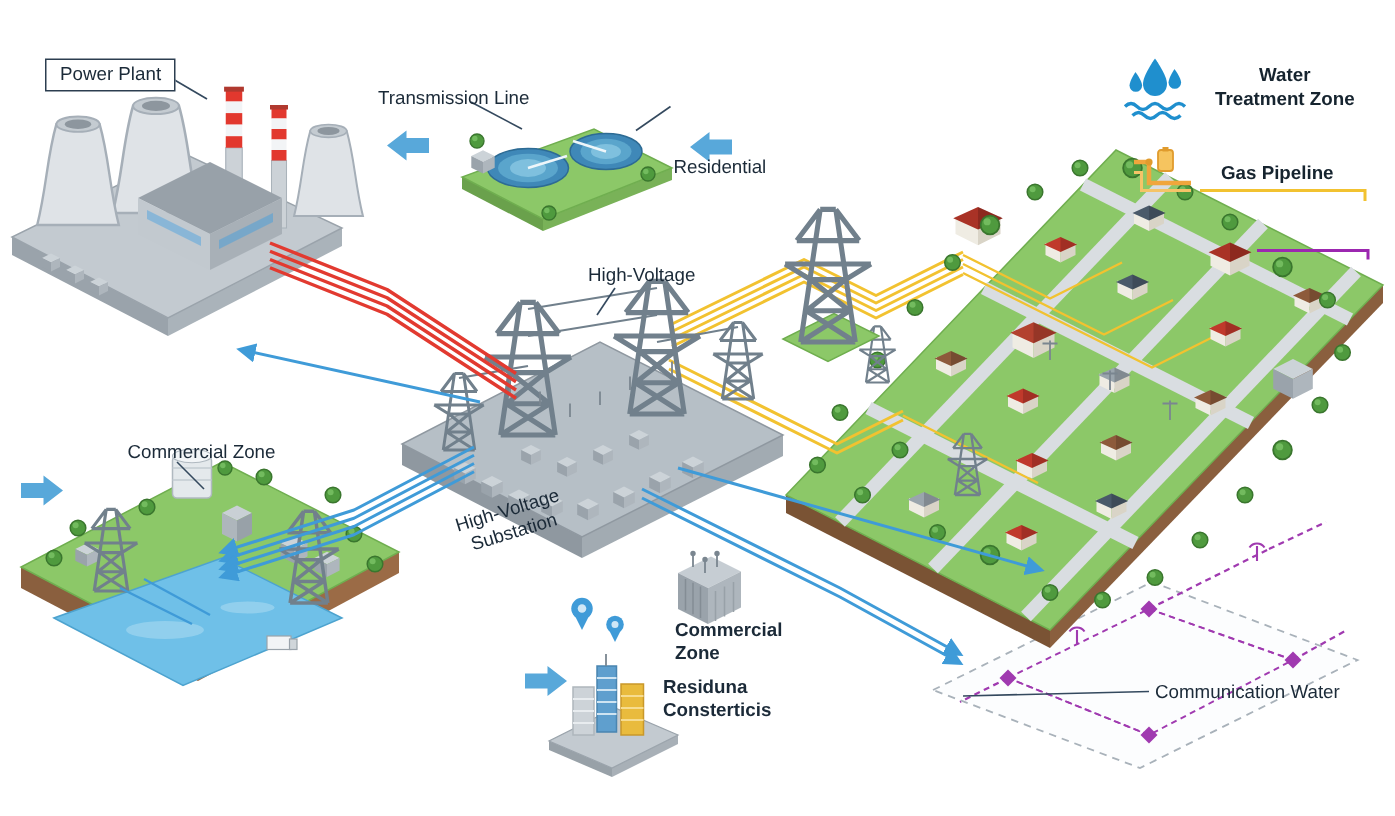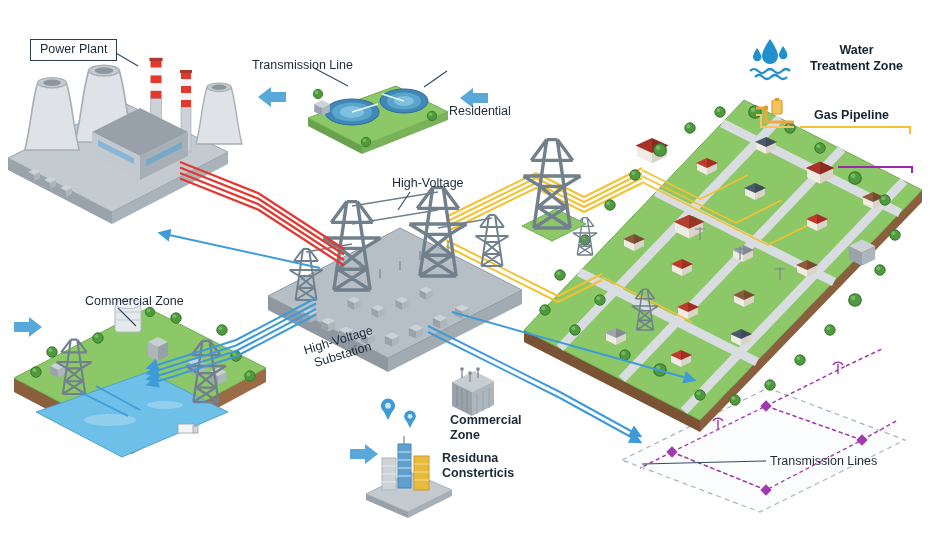--- a/index.html
+++ b/index.html
@@ -373,21 +373,21 @@
   <div class="lbl bold" style="left:442px; top:451px;">
     <div>Residuna</div>
     <div>Consterticis</div>
   </div>
 
   <div class="lbl bold" style="left:450px; top:413px;">
     <div>Commercial</div>
     <div>Zone</div>
   </div>
 
-  <div class="lbl" style="left:770px; top:454px;">Transmission Lines</div>
+  <div class="lbl" style="left:770px; top:454px;">Communication Water</div>
 
   <div class="legend-row" style="left:746px; top:36px;text-align:center;">
     <svg width="48" height="46" viewBox="0 0 48 46">
       <path d="M24,3 C24,3 16,14 16,20 a8,8 0 0 0 16,0 C32,14 24,3 24,3 Z" fill="#1f8fce"></path>
       <path d="M11,12 C11,12 7,18 7,21 a4.2,4.2 0 0 0 8.4,0 C15.4,18 11,12 11,12 Z" fill="#1f8fce"></path>
       <path d="M37,10 C37,10 33,16 33,19 a4.2,4.2 0 0 0 8.4,0 C41.4,16 37,10 37,10 Z" fill="#1f8fce"></path>
       <path d="M4,35 q4,-4 8,0 q4,4 8,0 q4,-4 8,0 q4,4 8,0 q4,-4 8,0" fill="none" stroke="#1f8fce" stroke-width="2.2"></path>
       <path d="M9,41 q4,-4 8,0 q4,4 8,0 q4,-4 8,0 q4,4 8,0" fill="none" stroke="#1f8fce" stroke-width="2.2"></path>
     </svg>
     <div class="ltxt">

